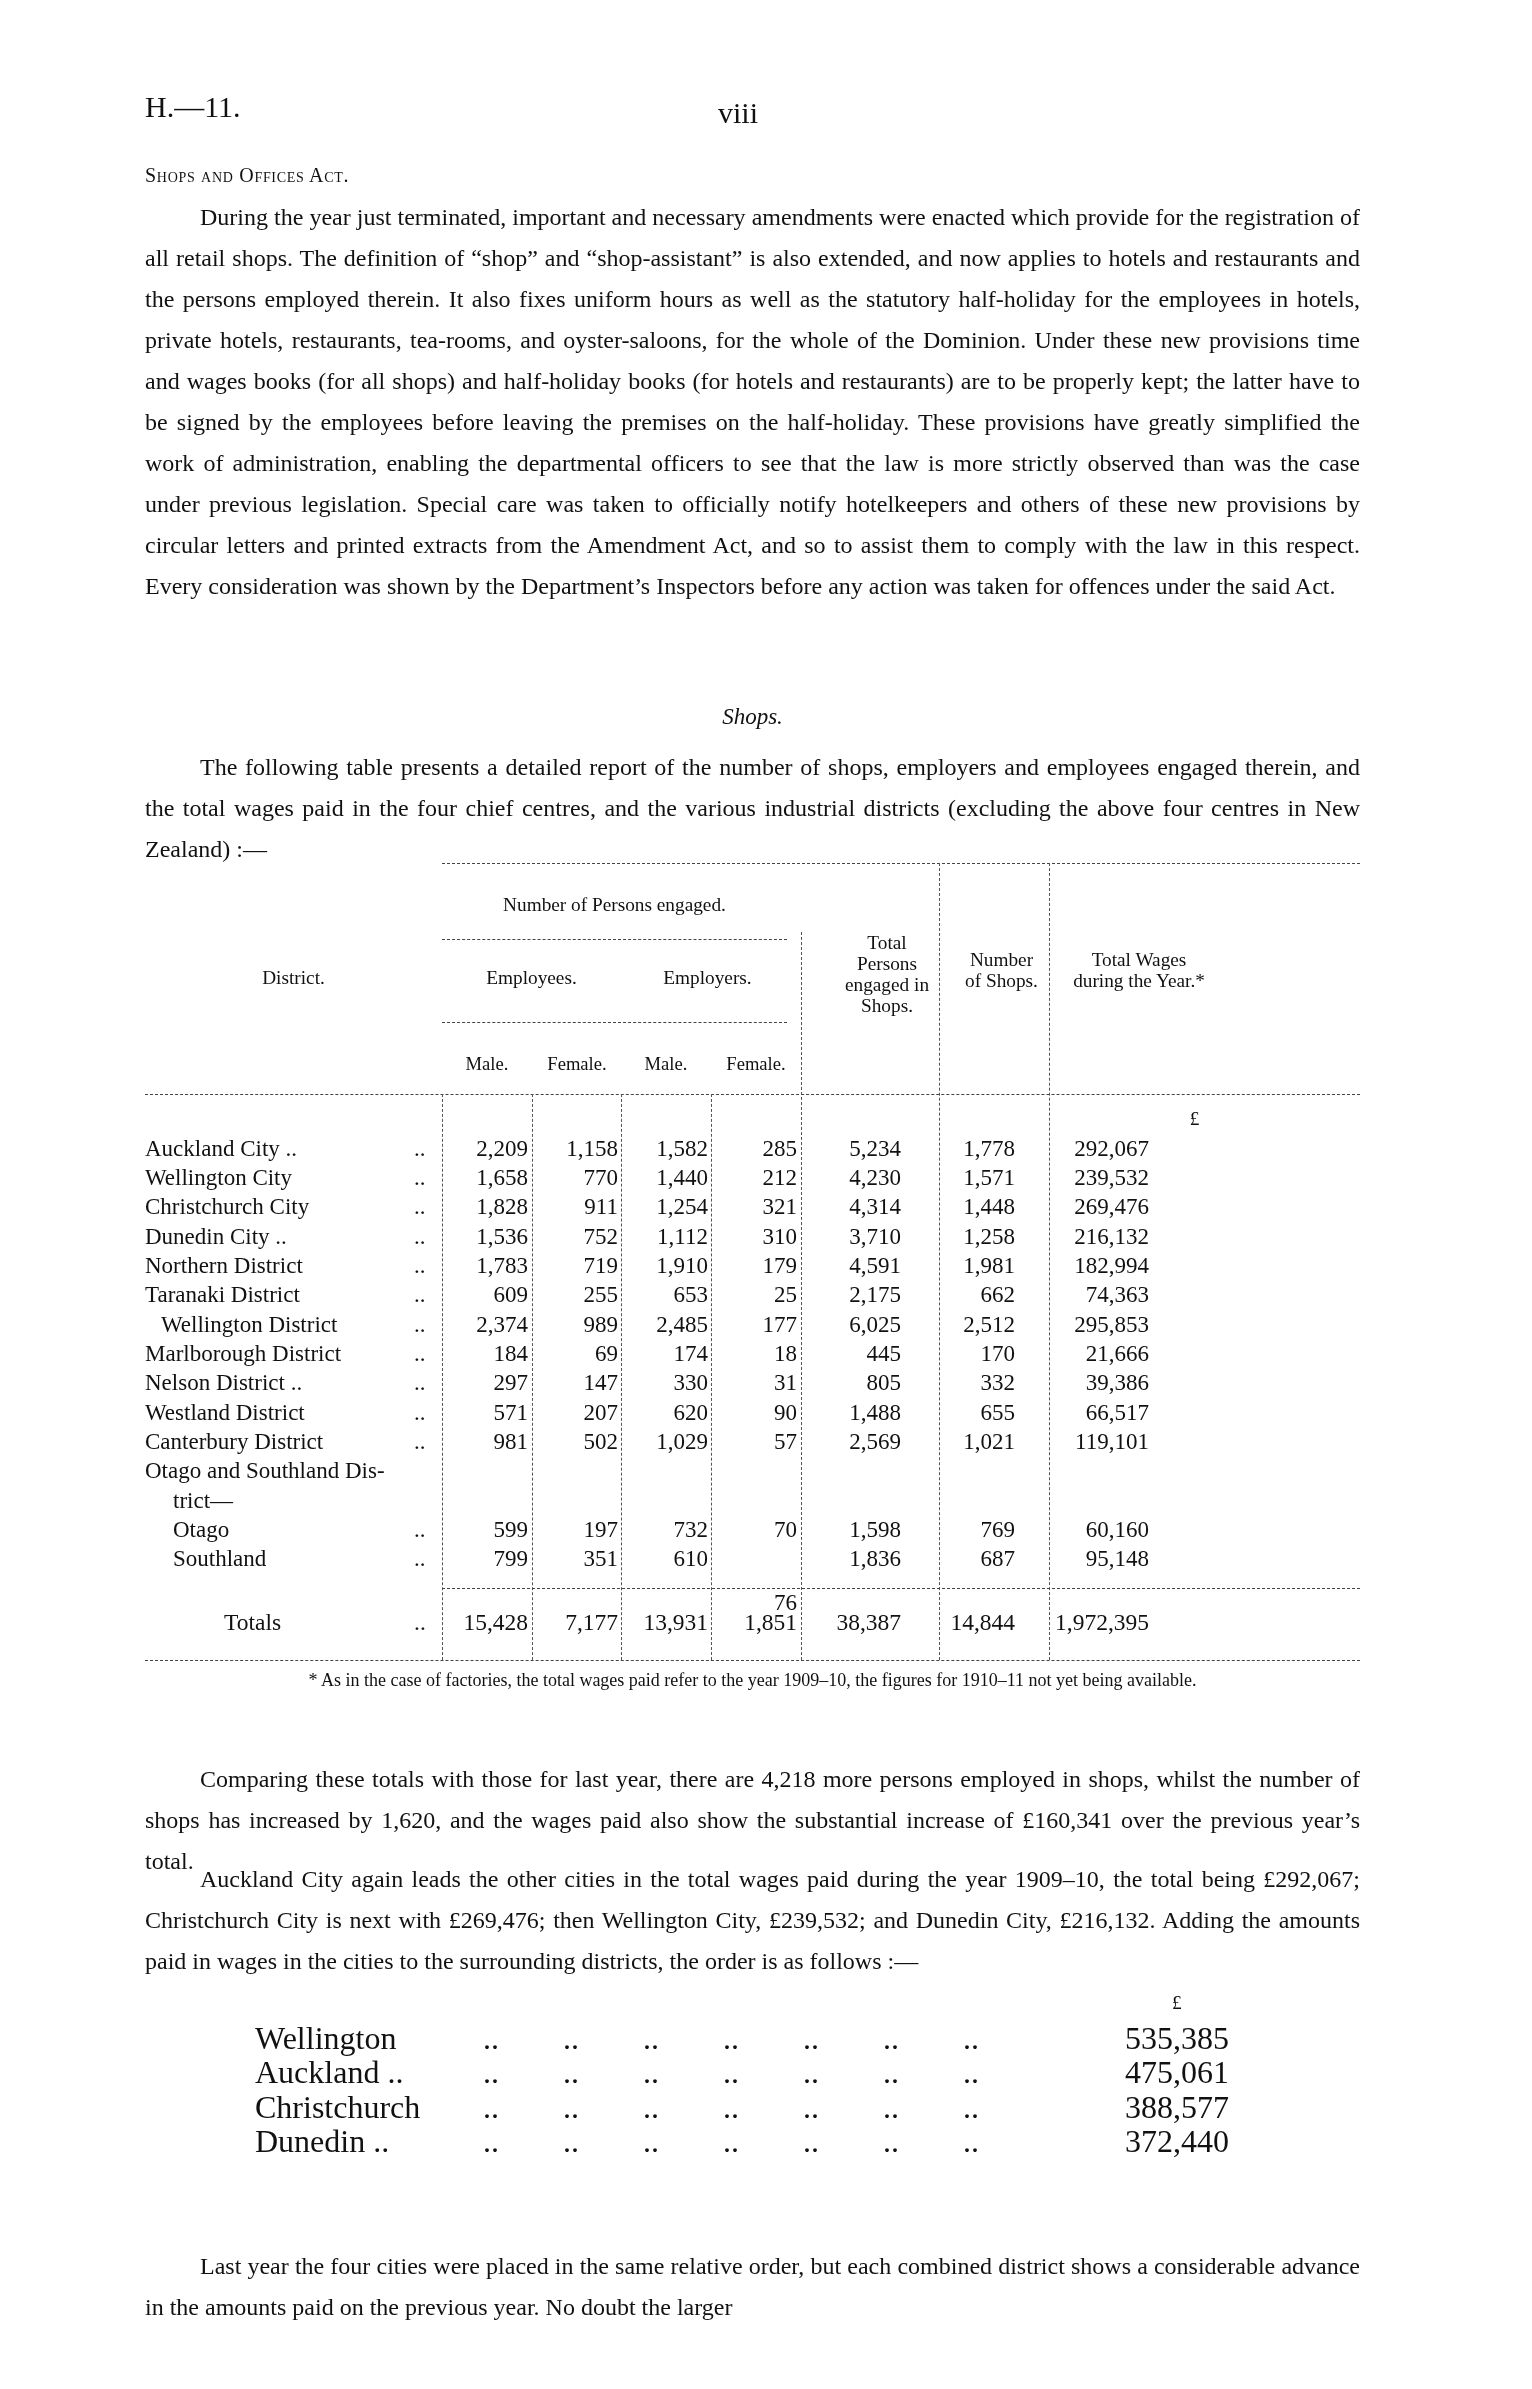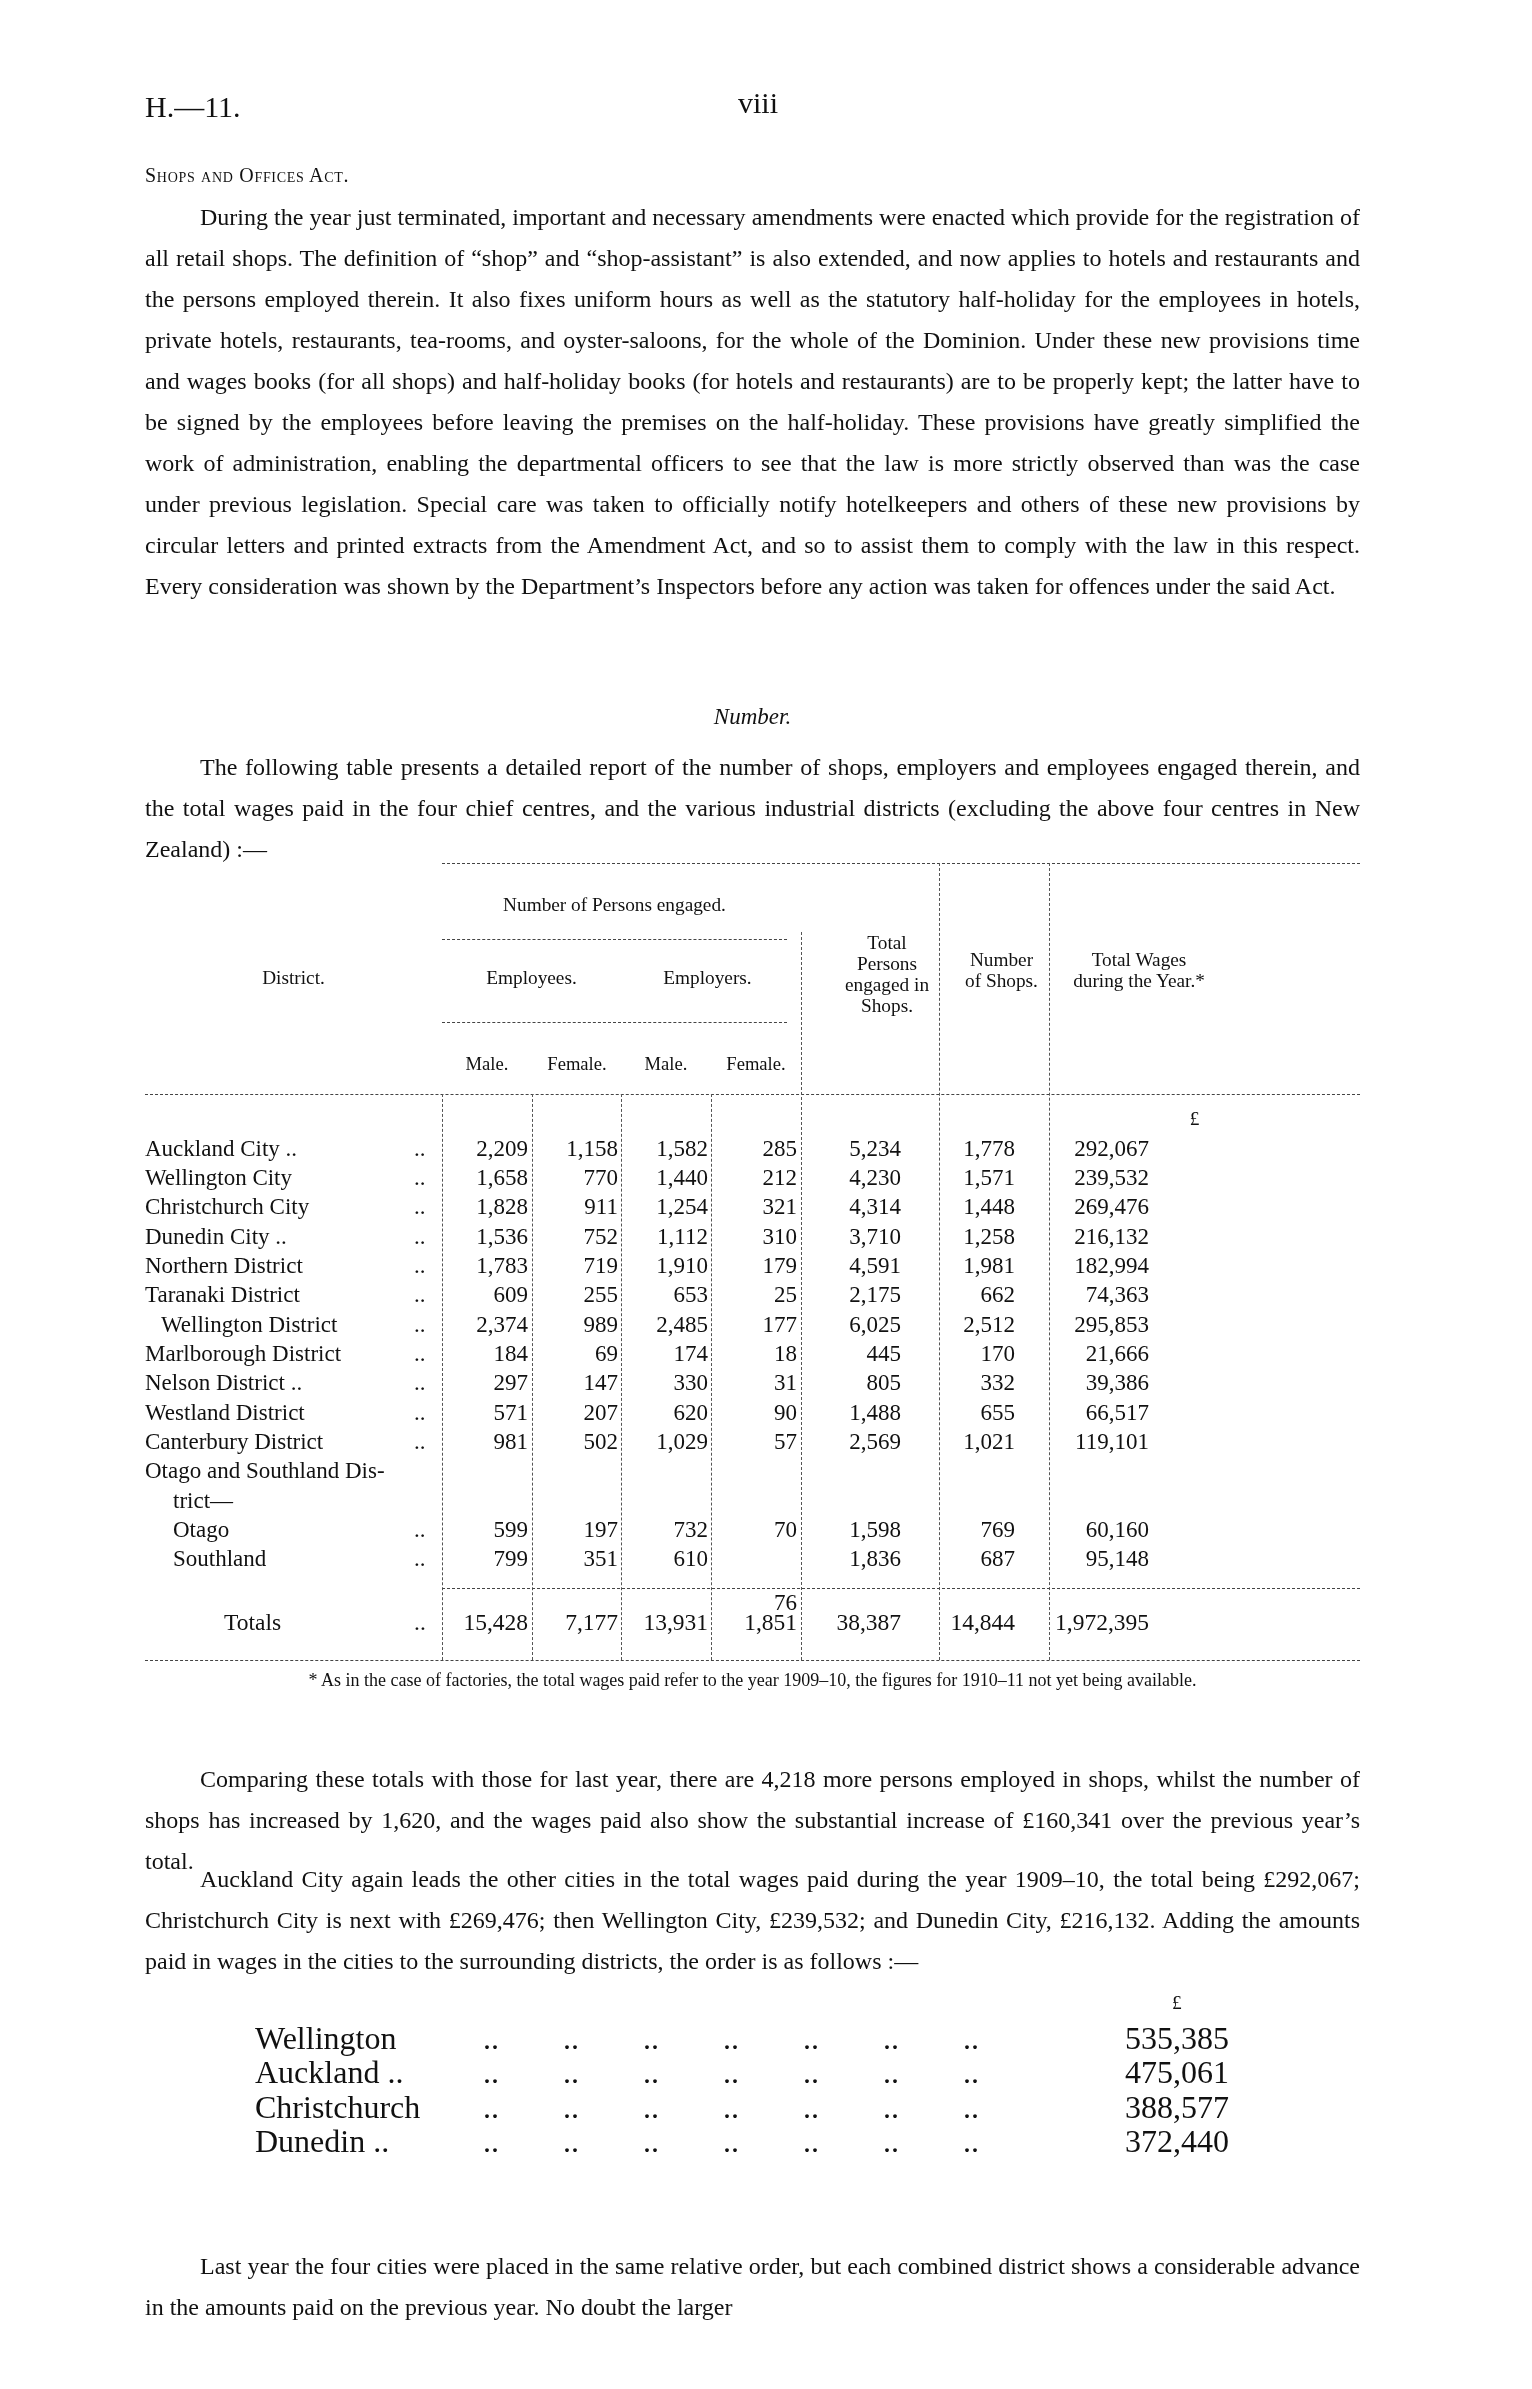--- a/index.html
+++ b/index.html
@@ -4,21 +4,21 @@
   <style>
     html, body { margin: 0; padding: 0; background: #ffffff; }
     body {
       width: 1533px; height: 2389px; position: relative; overflow: hidden;
       font-family: "Liberation Serif", "DejaVu Serif", serif;
       color: #111111;
     }
     .page { position: absolute; left: 145px; top: 83px; width: 1215px; }
     .hdr { position: absolute; top: 0; left: 0; width: 1215px; height: 48px; }
     .hdr-left { position: absolute; left: 0; top: 7px; font-size: 30px; }
-    .hdr-center { position: absolute; left: 573px; top: 3px; font-size: 30px; margin-left: 20px; }
+    .hdr-center { position: absolute; left: 573px; top: 13px; font-size: 30px; }
     .section-title {
       position: absolute; top: 81px; left: 0; width: 1215px; text-align: left;
       font-size: 20px; font-variant: small-caps; letter-spacing: 0.7px;
     }
     .para {
       font-size: 24px; line-height: 41px; text-align: justify; text-align-last: left;
       margin: 0; text-indent: 55px;
     }
     #p1 { position: absolute; top: 114px; left: 0; width: 1215px; }
     .sub-title {
@@ -59,21 +59,21 @@
 <div class="page">
 
   <div class="hdr">
     <span class="hdr-left">H.—11.</span>
     <span class="hdr-center">viii</span>
   </div>
 
   <div class="section-title">Shops and Offices Act.</div>
   <p class="para" id="p1">During the year just terminated, important and necessary amendments were enacted which provide for the registration of all retail shops. The definition of “shop” and “shop-assistant” is also extended, and now applies to hotels and restaurants and the persons employed therein. It also fixes uniform hours as well as the statutory half-holiday for the employees in hotels, private hotels, restaurants, tea-rooms, and oyster-saloons, for the whole of the Dominion. Under these new provisions time and wages books (for all shops) and half-holiday books (for hotels and restaurants) are to be properly kept; the latter have to be signed by the employees before leaving the premises on the half-holiday. These provisions have greatly simplified the work of administration, enabling the departmental officers to see that the law is more strictly observed than was the case under previous legislation. Special care was taken to officially notify hotelkeepers and others of these new provisions by circular letters and printed extracts from the Amendment Act, and so to assist them to comply with the law in this respect. Every consideration was shown by the Department’s Inspectors before any action was taken for offences under the said Act.</p>
 
-  <div class="sub-title">Number.</div>
+  <div class="sub-title">Shops.</div>
   <p class="para" id="p2">The following table presents a detailed report of the number of shops, employers and employees engaged therein, and the total wages paid in the four chief centres, and the various industrial districts (excluding the above four centres in New Zealand) :—</p>
 
   <div class="tbl">
     <div class="rule" style="left:297px; top:0; width:918px;"></div>
 
     <div class="th" style="left:297px; top:31px; width:345px;">Number of Persons engaged.</div>
     <div class="rule" style="left:297px; top:76px; width:345px;"></div>
 
     <div class="th" style="left:0; top:104px; width:297px;">District.</div>
     <div class="th" style="left:297px; top:104px; width:179px;">Employees.</div>

